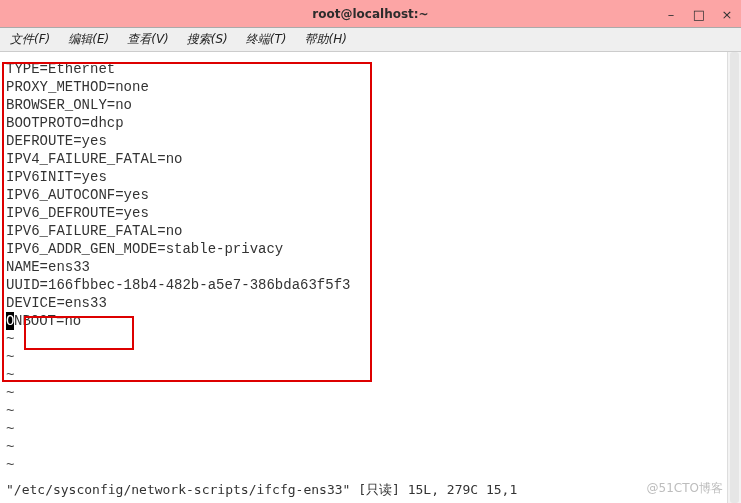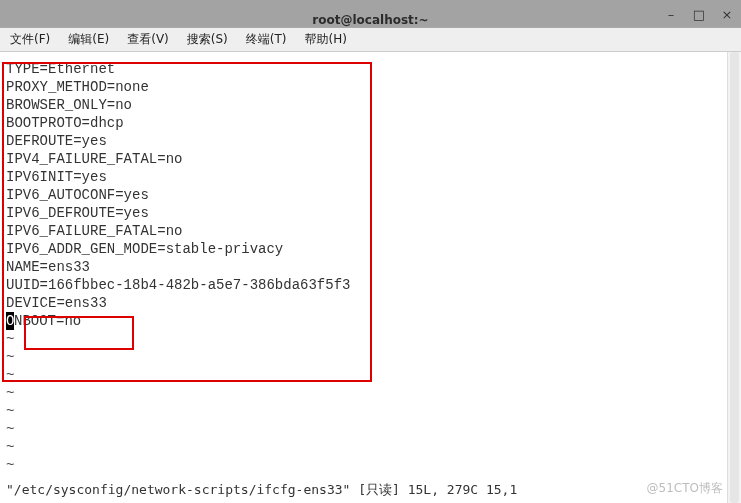--- a/index.html
+++ b/index.html
@@ -11,24 +11,24 @@
       overflow: hidden;
       position: relative;
     }
     .window {
       width: 100%;
       height: 100%;
       display: flex;
       flex-direction: column;
     }
     .titlebar {
-      background: #a3a3a3;
+      background: #fca5a5;
       height: 28px;
       display: flex;
-      align-items: flex-end;
+      align-items: center;
       justify-content: center;
       position: relative;
       border-bottom: 1px solid #aaa;
     }
     .titlebar-title {
       font-size: 12px;
       font-weight: bold;
       color: #2c2c2c;
     }
     .window-controls {
@@ -51,20 +51,21 @@
     .menubar {
       background: #efefef;
       height: 24px;
       display: flex;
       align-items: center;
       padding: 0 4px;
       border-bottom: 1px solid #ccc;
       font-size: 12px;
       color: #222;
       gap: 6px;
+      font-style: italic;
     }
     .menu-item {
       padding: 2px 6px;
       cursor: pointer;
     }
     .editor {
       flex: 1;
       background: #fff;
       position: relative;
       font-family: Liberation Mono, monospace;

